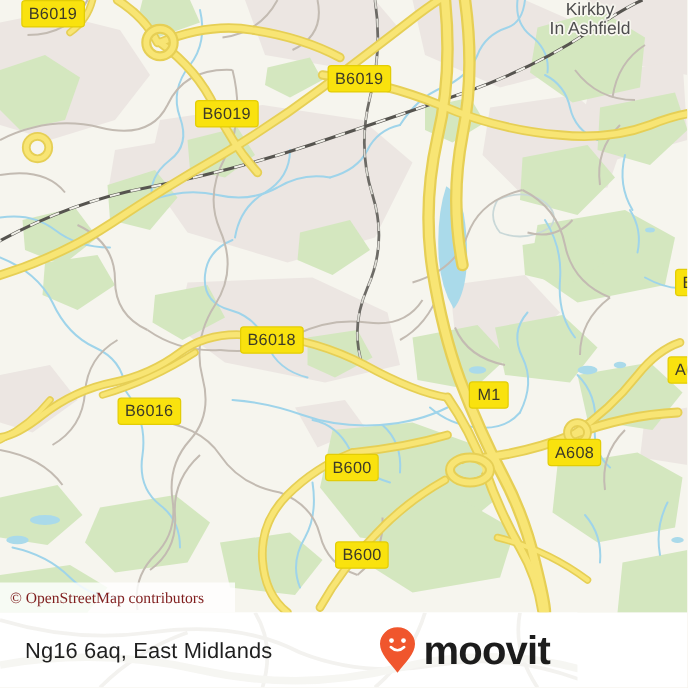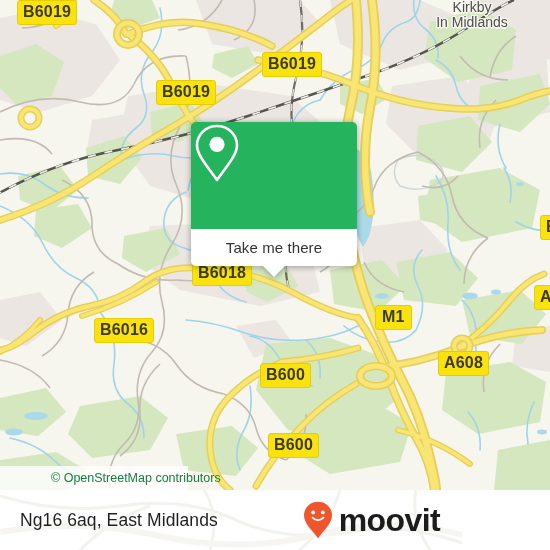--- a/index.html
+++ b/index.html
@@ -14,22 +14,22 @@
   #map{position:absolute;left:0;top:0;width:550px;height:490px;overflow:hidden;background:#f6f5ee;}
   #map svg{position:absolute;left:0;top:0;}
 
   
   .shield{
     position:absolute;
     background:#f9e20e;
     border:1.5px solid #e3cd06;
     border-radius:3px;
     color:#3d3b28;
-    font-size:16px;
-    font-weight:bold;
+    font-size:13px;
+    font-weight:normal;
     line-height:1;
     padding:3px 5px 4px 5px;
     letter-spacing:.2px;
     white-space:nowrap;
     box-sizing:border-box;
     font-family:"Liberation Sans", sans-serif;
   }
   .shield.m{ padding:3px 6px 4px 6px; }
 
   
@@ -71,23 +71,22 @@
 
   
   #attribution{
     position:absolute;left:0;top:466px;height:24px;
     background:rgba(255,255,255,.82);
     display:flex;align-items:center;
     padding:0 10px 0 8px;
     box-sizing:border-box;
   }
   #attribution span{
-    font-size:12.5px;color:#15803d;white-space:nowrap;
-    font-family:Liberation Sans, sans-serif;
-    margin-left:43px;
+    font-size:12.5px;color:#7f1d1d;white-space:nowrap;
+    font-family:Liberation Serif, serif;
   }
 
   
   #footer{
     position:absolute;left:0;top:490px;width:462px;height:60px;
     background:#ffffff;
     display:flex;align-items:center;justify-content:space-between;
     padding:0 22px 0 20px;box-sizing:border-box;
     overflow:hidden;
   }
@@ -313,34 +312,22 @@
     <div class="shield" style="left:192px;top:261px;">B6018</div>
     <div class="shield" style="left:66px;top:318px;margin-left:28px;">B6016</div>
     <div class="shield" style="left:260px;top:363px;">B600</div>
     <div class="shield" style="left:268px;top:433px;">B600</div>
     <div class="shield m" style="left:356px;top:305px;margin-left:19px;">M1</div>
     <div class="shield" style="left:438px;top:351px;">A608</div>
     <div class="shield" style="left:534px;top:285px;">A60</div>
     <div class="shield" style="left:540px;top:215px;">B</div>
 
     <div class="place" style="left:412px;top:0px;width:120px;">Kirkby
-In Midlands</div>
-
-    <div id="popup">
-      <div id="popup-top">
-        <svg width="52" height="62" viewBox="0 0 52 62">
-          <path d="M26,4 C15,4 6,12.6 6,23.2 C6,33 16,44 26,58 C36,44 46,33 46,23.2 C46,12.6 37,4 26,4 Z" fill="none" stroke="#ffffff" stroke-width="2.6" stroke-linejoin="round"></path>
-          <circle cx="26" cy="22.4" r="7.6" fill="#ffffff"></circle>
-        </svg>
-      </div>
-      <div id="popup-bottom">
-        <span id="popup-label">Take me there</span>
-      </div>
-      <div id="popup-tail"></div>
-    </div>
+In Ashfield</div>
+
 
     <div id="attribution" style="width: 187.719px;">
       <span>© OpenStreetMap contributors</span>
     </div>
 
   </div>
 
   <div id="footer">
 
     <svg id="footer-ghost" viewBox="0 0 550 60">

